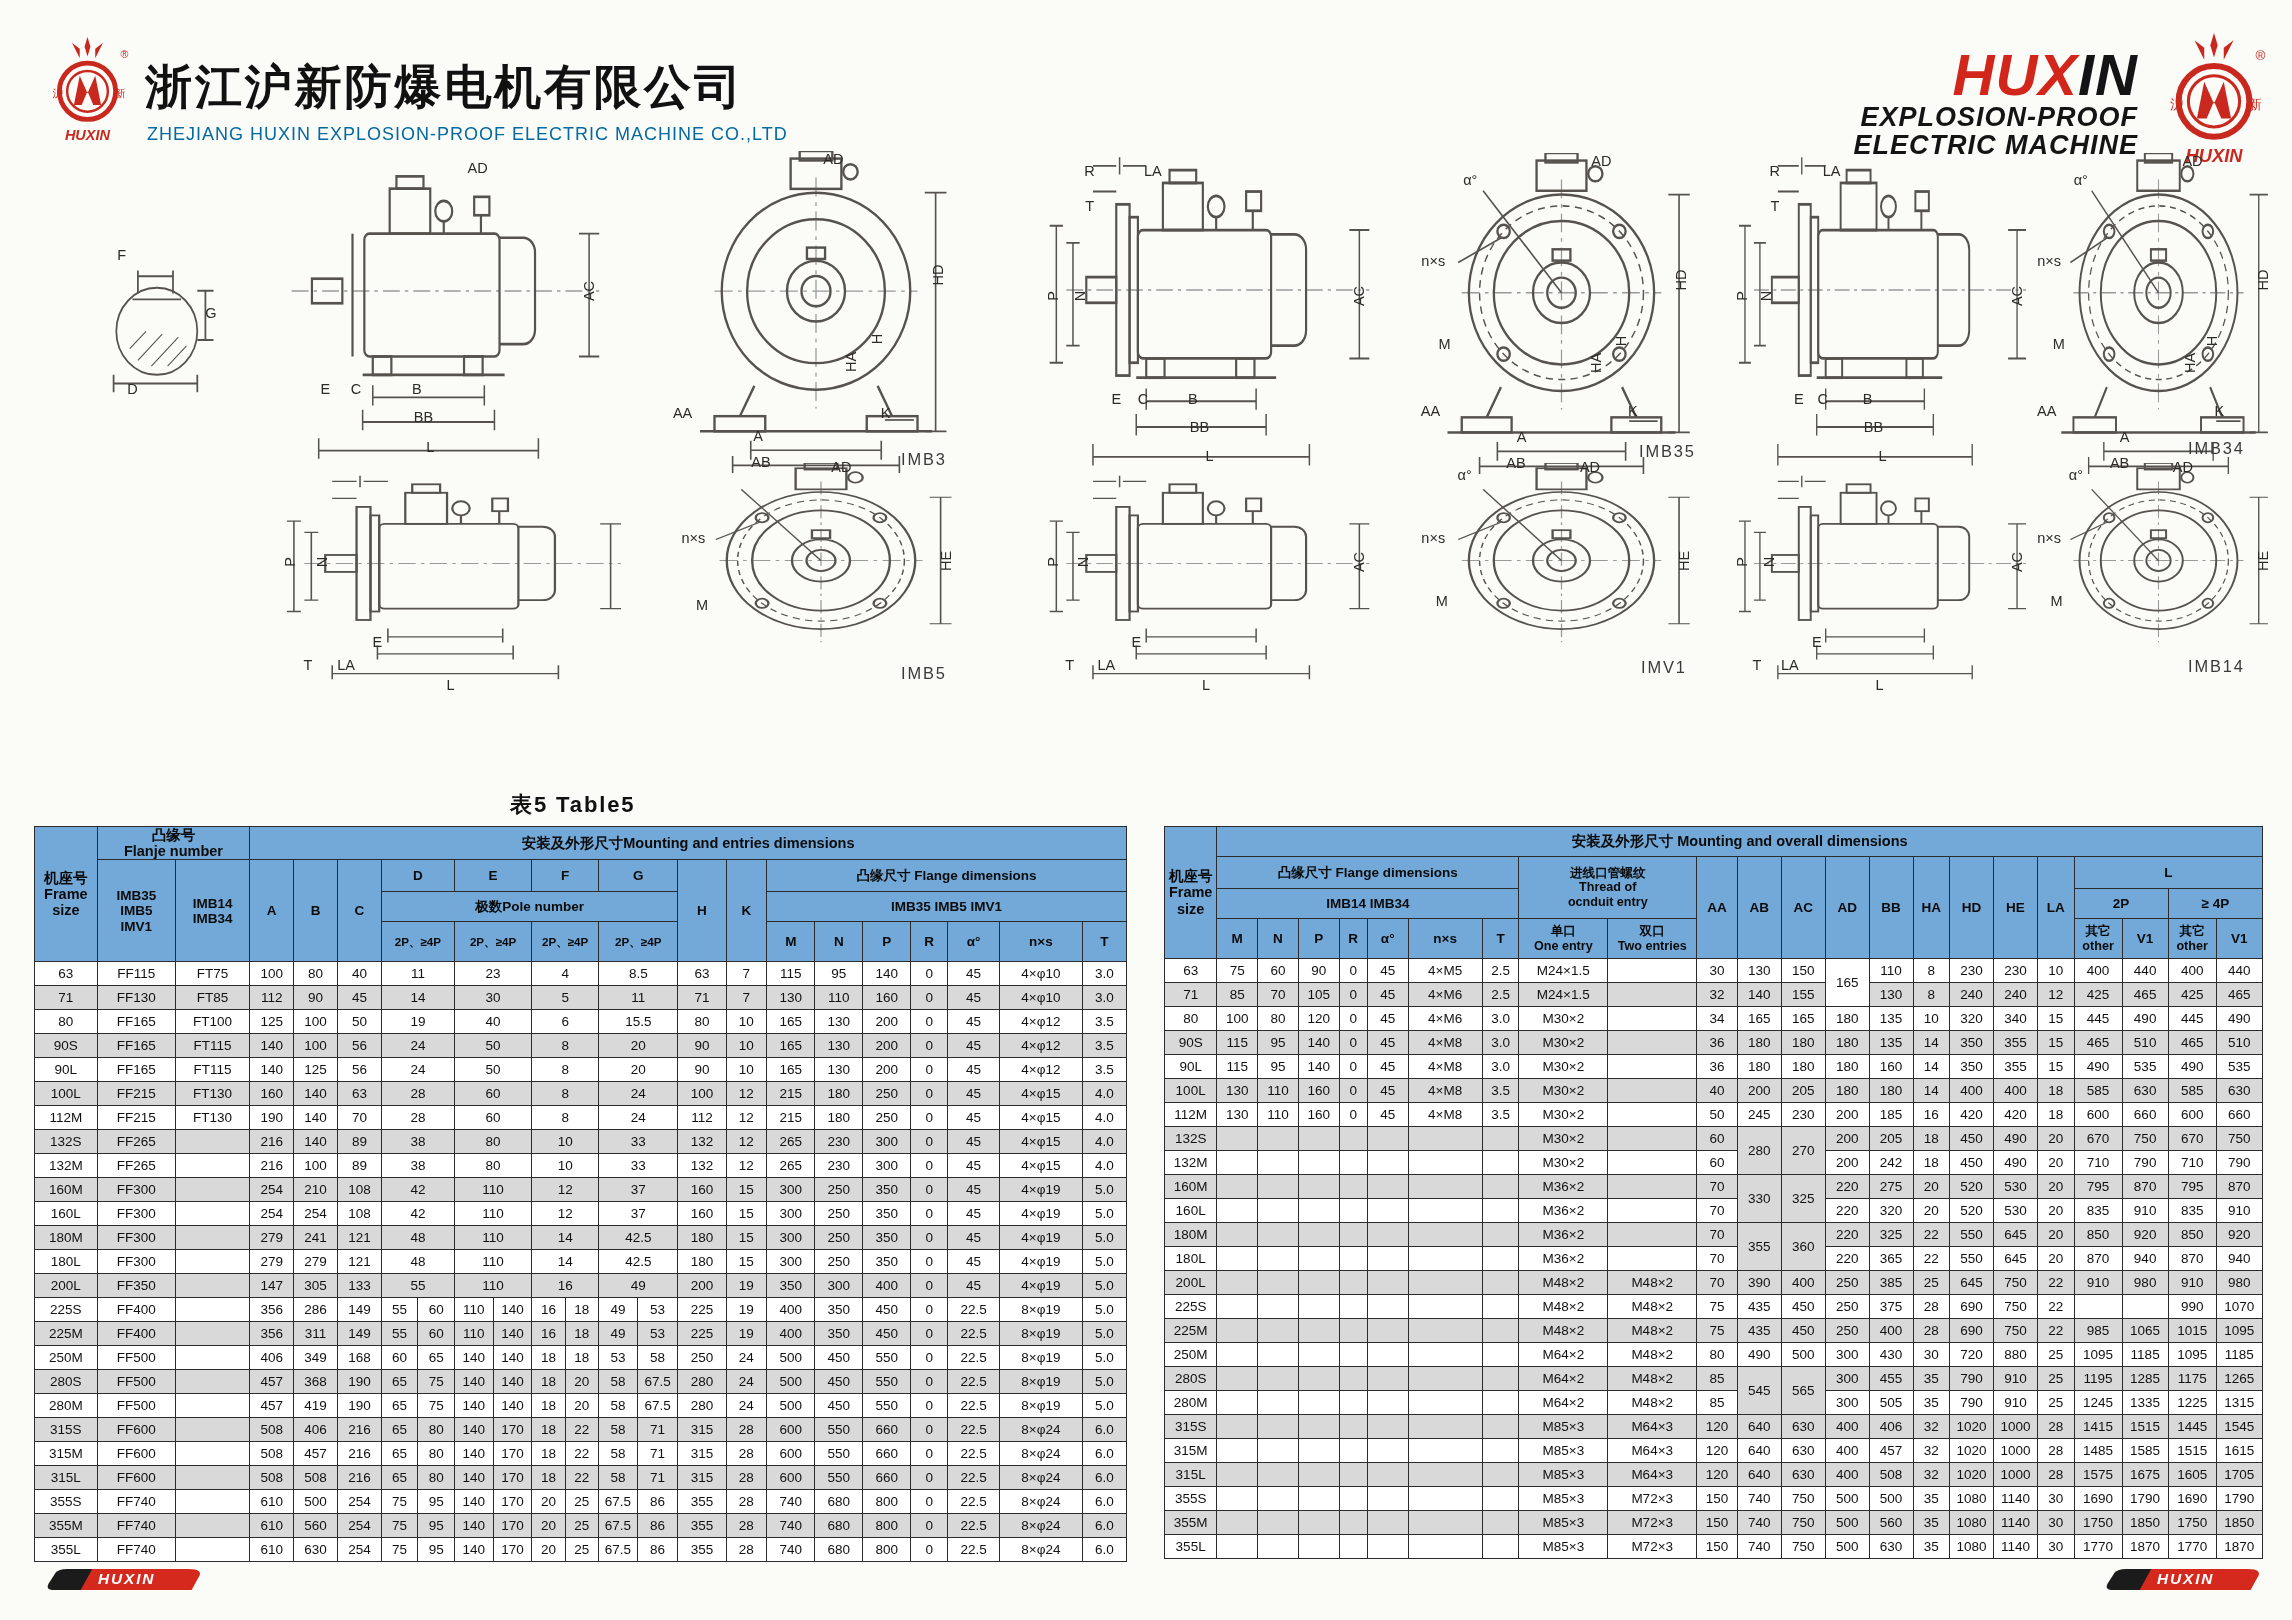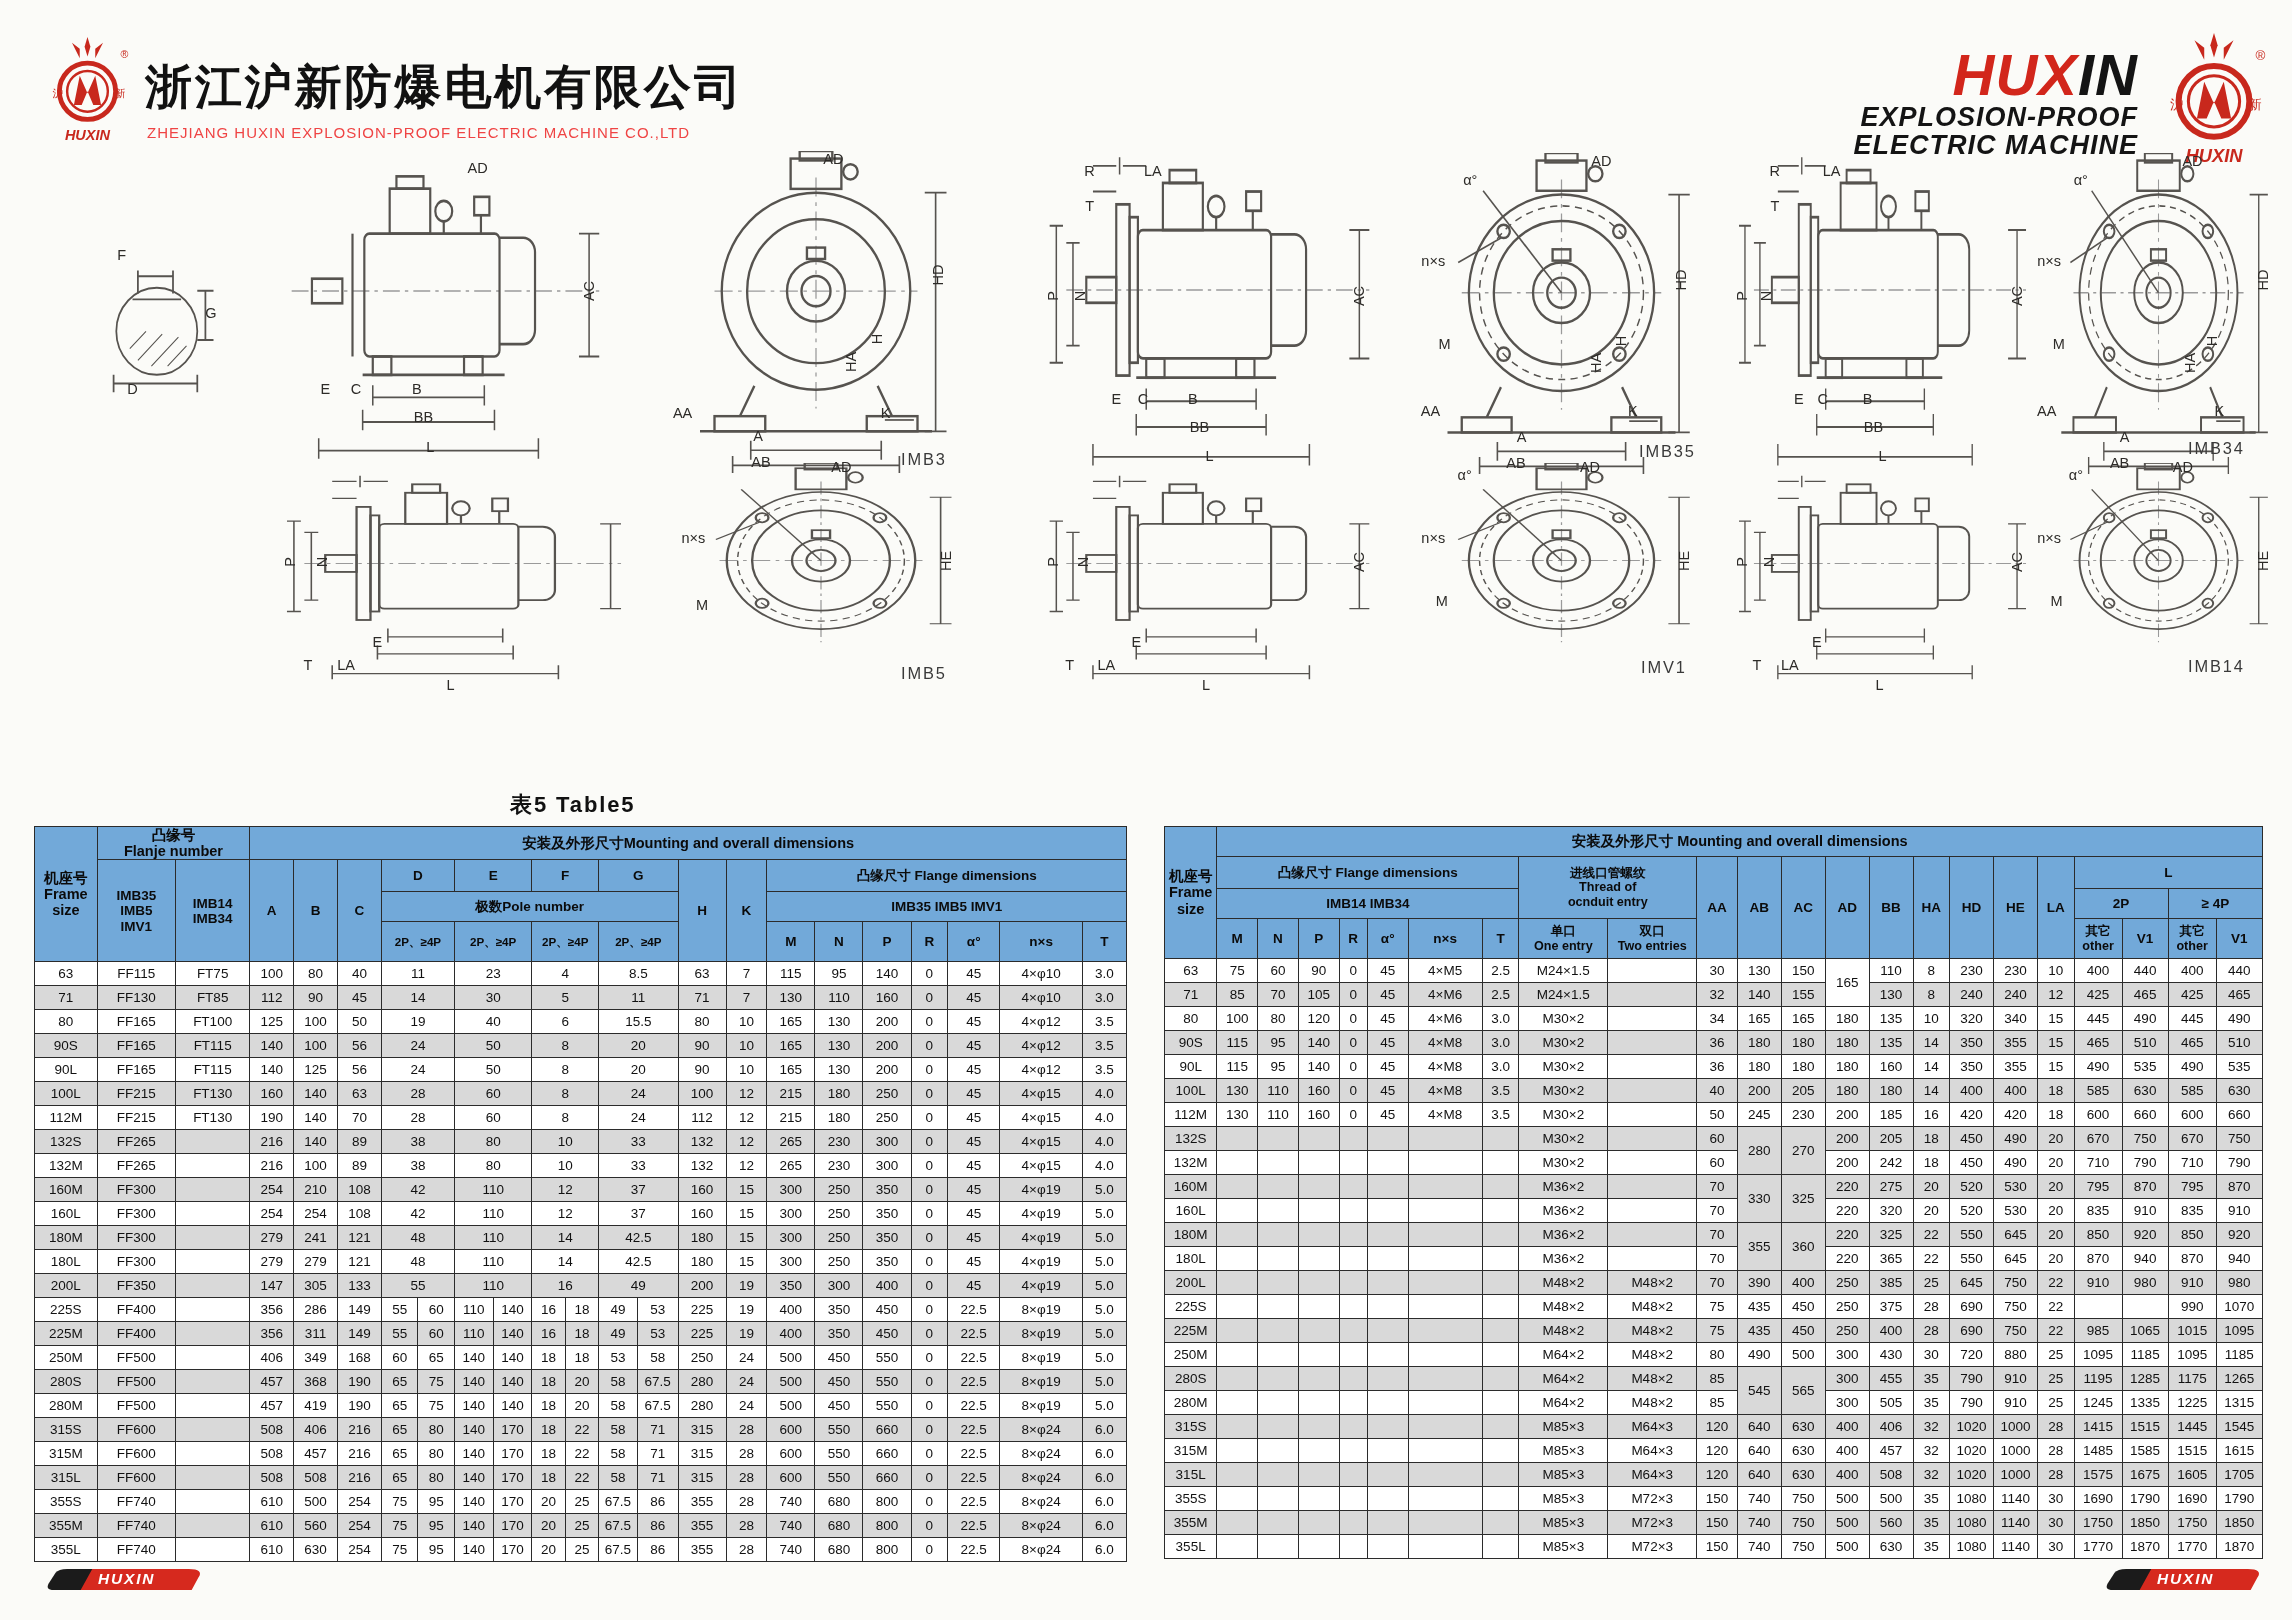--- a/index.html
+++ b/index.html
@@ -4,21 +4,21 @@
 <style>
   html,body{margin:0;padding:0;background:#888;}
   #page{position:relative;width:2292px;height:1620px;background:#fbfbf8;overflow:hidden;
         font-family:"Liberation Sans","DejaVu Sans",sans-serif;color:#1a1a1a;}
   
   .logo{position:absolute;}
   #logoL{left:39px;top:37px;width:97px;height:108px;}
   #logoR{right:17.4px;top:33px;width:122px;height:126px;}
   #companyCn{position:absolute;left:145px;top:56px;font-family:"Liberation Serif","DejaVu Serif",serif;
              font-size:47px;font-weight:bold;letter-spacing:2.9px;color:#111;}
-  #companyEn{position:absolute;left:147px;top:124px;font-size:15px;letter-spacing:1px;color:#ef4444;}
+  #companyEn{position:absolute;left:147px;top:124px;font-size:18px;letter-spacing:1px;color:#0369a1;}
   #brand{position:absolute;right:154px;top:46px;text-align:right;font-style:italic;font-weight:900;}
   #brandWord{font-size:58px;line-height:1;letter-spacing:1px;color:#141414;}
   #brandWord .red{color:#d2261b;}
   .brandLine{font-size:27px;line-height:1.02;color:#141414;letter-spacing:1px;}
   
   .drawing{position:absolute;}
   .drawing svg{position:absolute;left:0;top:0;width:100%;height:100%;}
   .lbl{position:absolute;font-size:14.5px;color:#2d2b28;white-space:nowrap;transform:translate(-50%,0);}
   .lbl.rot{transform:translate(-50%,0) rotate(-90deg);}
   .dcap{position:absolute;font-size:16.4px;letter-spacing:1.9px;color:#3a3a3a;}
@@ -538,21 +538,21 @@
         <col style="width: 79px;">
         <col style="width: 42px;">
       </colgroup>
       <thead>
         <tr class="h1">
           <th rowspan="4">机座号
 Frame
 size</th>
           <th colspan="2">凸缘号
 Flanje number</th>
-          <th colspan="20">安装及外形尺寸Mounting and overall dimensions</th>
+          <th colspan="20">安装及外形尺寸Mounting and entries dimensions</th>
         </tr>
         <tr class="h2">
           <th rowspan="3">IMB35
 IMB5
 IMV1</th>
           <th rowspan="3">IMB14
 IMB34</th>
           <th rowspan="3">A</th>
           <th rowspan="3">B</th>
           <th rowspan="3">C</th>

